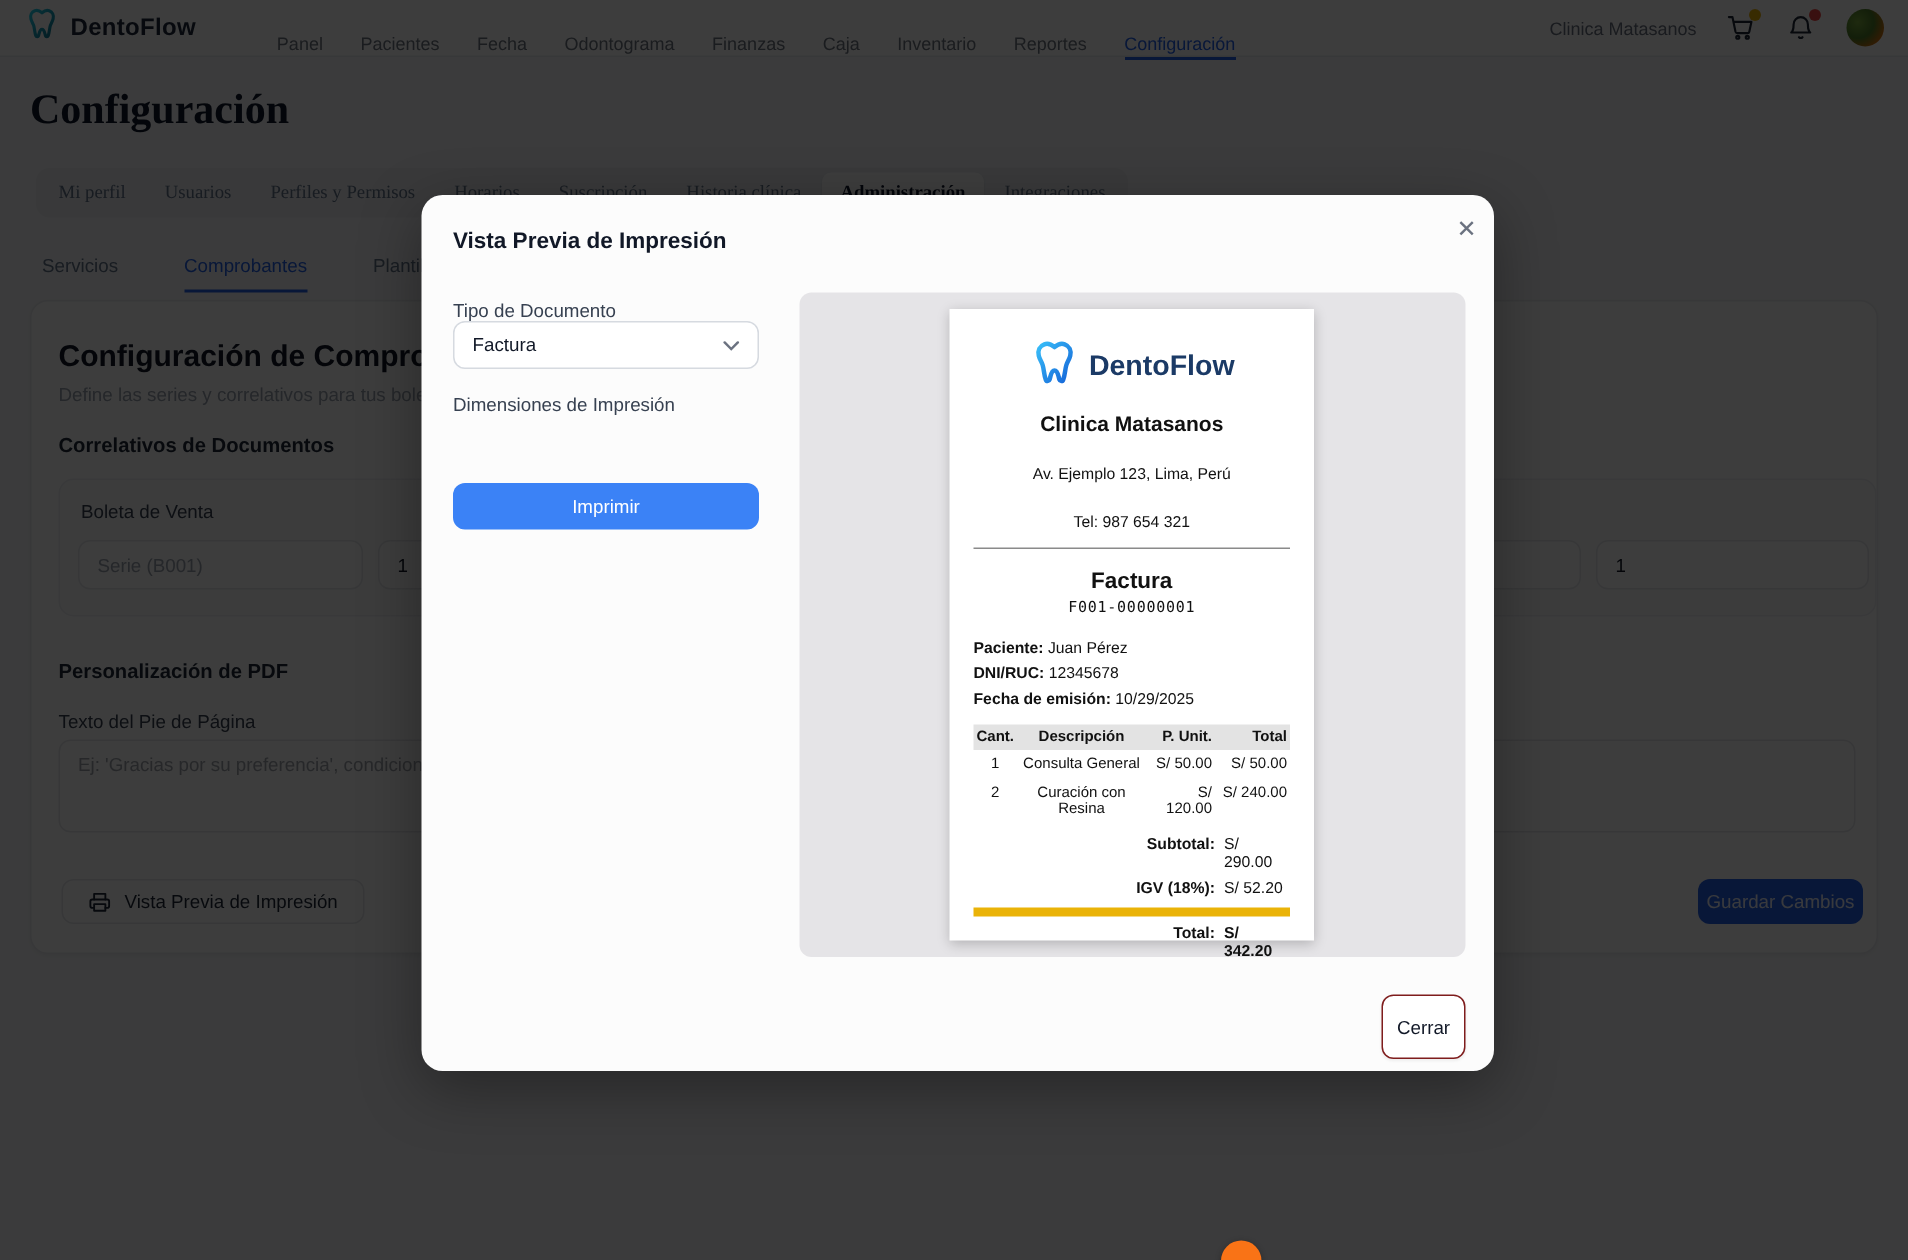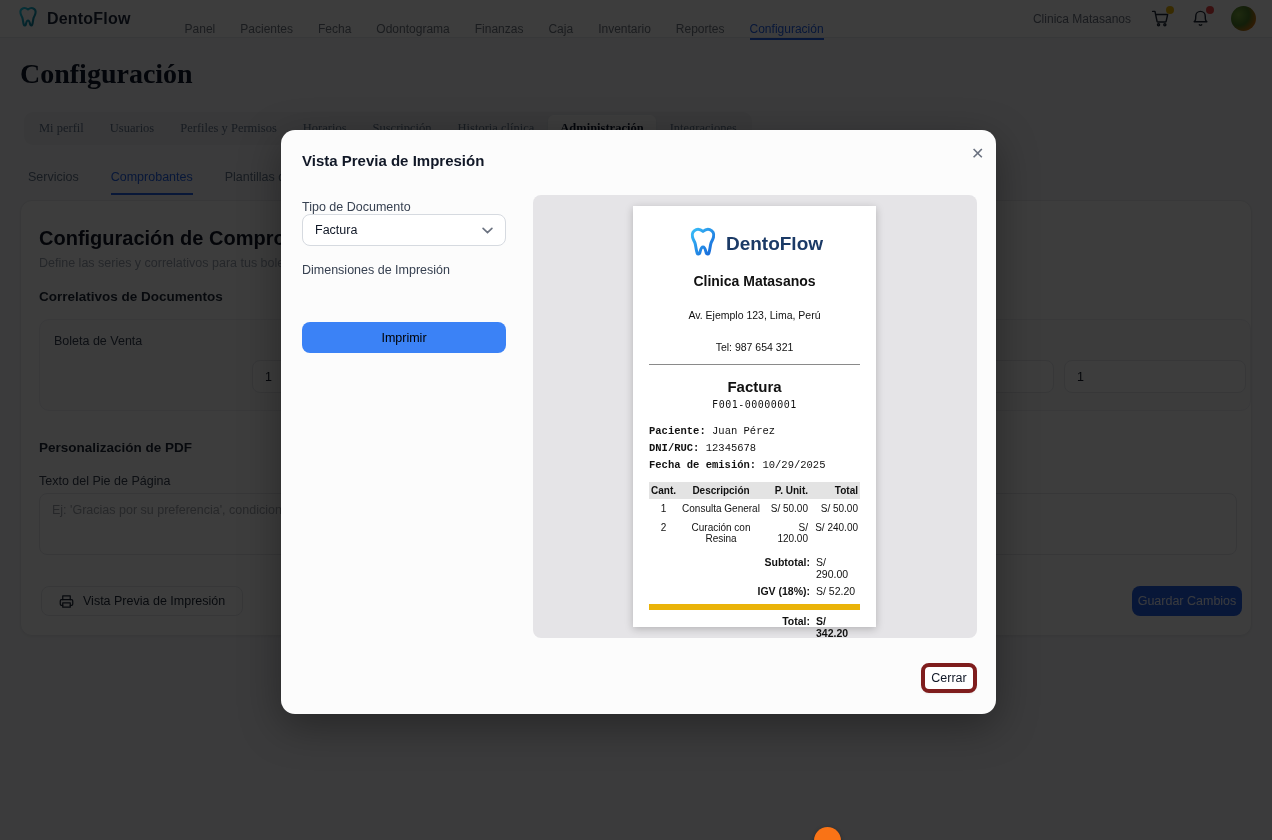--- a/index.html
+++ b/index.html
@@ -23,21 +23,21 @@
             background:radial-gradient(circle at 30% 35%, #7fae3f, #4e7d2a 45%, #d9710c 80%, #b33a12);
             cursor:pointer; }
 
   
   .page-title { position:absolute; left:20px; top:58px; font-family:"Liberation Serif", serif;
                 font-size:28px; font-weight:bold; color:#0f172a; }
   .tabsbar { position:absolute; left:24px; top:112px; display:inline-flex; gap:2px;
              background:#eceef2; border-radius:9px; padding:3px;font-family:Liberation Serif, serif; }
   .tab { font-size:12.5px; color:#64748b; padding:6px 12px; border-radius:6px; cursor:pointer; white-space:nowrap; }
   .tab.active { background:#ffffff; color:#0f172a; font-weight:bold; box-shadow:0 1px 2px rgba(0,0,0,.08); }
-  .subtabs { position:absolute; left:28px; top:170px; display:flex; gap:32px; }
+  .subtabs { position:absolute; left:28px; top:170px; display:flex; gap:44px; }
   .subtab { font-size:12.5px; color:#64748b; padding-bottom:9px; cursor:pointer; }
   .subtab.active { color:#2563eb; border-bottom:2px solid #2563eb; }
 
   
   .card { position:absolute; left:20px; top:200px; width:1232px; height:436px; background:#ffffff;
           border:1px solid #e8eaee; border-radius:12px; box-shadow:0 1px 3px rgba(16,24,40,.05); }
   .card-title { position:absolute; left:18px; top:26px; font-size:20px; font-weight:bold; color:#111827; white-space:nowrap; }
   .card-subtitle { position:absolute; left:18px; top:55px; font-size:12.5px; color:#9aa2af; white-space:nowrap; }
   .card-section { position:absolute; left:18px; top:88px; font-size:13.5px; font-weight:bold; color:#1f2937; }
   .subcard { position:absolute; top:118px; height:92px; background:#f8f9fb; border:1px solid #eceef2; border-radius:10px; }
@@ -67,40 +67,40 @@
   .modal-close { position:absolute; left:690px; top:16px; font-size:16px; color:#6b7280; cursor:pointer;
                  background:none; border:none; line-height:1; font-family:"Liberation Sans", sans-serif; }
   .fld-label { position:absolute; left:21px; font-size:12.5px; color:#374151; }
   .select { position:absolute; left:21px; width:204px; height:32px; background:#ffffff; border:1px solid #d6dae0;
             border-radius:8px; display:flex; align-items:center; padding:0 12px; font-size:12.5px; color:#111827;
             cursor:pointer; }
   .select .chev { margin-left:auto; }
   .select.focused { left:19px; width:208px; height:35px; border:1.5px solid #3b82f6;
                     box-shadow:0 0 0 3px rgba(59,130,246,.18); border-radius:9px; }
   .btn-print { position:absolute; left:21px; top:192px; width:204px; height:31px; background:#3b82f6; border:none;
-               border-radius:8px; color:#000000; font-size:12.5px; cursor:pointer;
+               border-radius:8px; color:#ffffff; font-size:12.5px; cursor:pointer;
                font-family:"Liberation Sans", sans-serif; }
   .preview-box { position:absolute; left:252px; top:65px; width:444px; height:443px; background:#e5e4e7;
                  border-radius:8px; }
-  .btn-cerrar { position:absolute; left:640px; top:533px; width:56px; height:30px; background:#ffffff;
-                border:4px solid #7f1d1d; border-radius:8px; font-size:12.5px; color:#111827; cursor:pointer;
+  .btn-cerrar { position:absolute; left:640px; top:533px; width:56px; height:43px; background:#ffffff;
+                border:1px solid #7f1d1d; border-radius:8px; font-size:12.5px; color:#111827; cursor:pointer;
                 box-shadow:0 1px 2px rgba(0,0,0,.06); font-family:"Liberation Sans", sans-serif; }
 
   
   .receipt { position:absolute; left:100px; top:11px; width:243px; height:421px; background:#ffffff;
              box-shadow:0 2px 8px rgba(0,0,0,.22); padding:15px 16px; text-align:center; }
   .r-logo { display:flex; align-items:center; justify-content:center; gap:6px; margin-top:4px; }
   .r-logo svg { width:34px; height:34px; }
   .r-brand { font-size:19px; font-weight:bold; color:#1b3a66; }
   .r-clinic { font-size:14px; font-weight:bold; color:#111; margin-top:10px; }
   .r-addr, .r-tel { font-size:10.5px; color:#111; margin-top:20px; }
   .r-hr { border:none; border-top:1px solid #8a8a8a; margin:11px 0 0 0; }
   .r-doctitle { font-size:15px; font-weight:bold; color:#111; margin-top:13px; }
   .r-docnum { font-size:10px; font-family:"DejaVu Sans Mono", monospace; color:#111; margin-top:4px; letter-spacing:.5px; }
-  .r-info { text-align:left; margin-top:13px; font-size:10.5px; color:#111; line-height:1.6;font-family:Liberation Mono, monospace; }
+  .r-info { text-align:left; margin-top:13px; font-size:10.5px; color:#111; line-height:1.6; }
   .r-info b { font-weight:bold; }
   .r-table { width:100%; border-collapse:collapse; margin-top:9px; font-size:10px; color:#111; }
   .r-table th { background:#e3e3e3; font-weight:bold; padding:3px 2px; }
   .r-table td { padding:4px 2px; vertical-align:top; }
   .col-l { text-align:center; } .col-r { text-align:right; }
   .r-totals { margin-top:8px; font-size:10.5px; color:#111; }
   .t-row { display:flex; justify-content:flex-end; align-items:flex-start; gap:6px; margin-top:5px; }
   .t-label { font-weight:bold; }
   .t-val { width:44px; text-align:left; }
   .t-total { border-top:6px solid #eab308; padding-top:5px; margin-top:7px; }
@@ -184,20 +184,21 @@
   <span class="subtab">Plantillas de mensajes</span>
 </div>
 
 <section class="card">
   <h2 class="card-title">Configuración de Comprobantes</h2>
   <p class="card-subtitle">Define las series y correlativos para tus boletas, facturas</p>
   <h3 class="card-section">Correlativos de Documentos</h3>
 
   <div class="subcard" style="left:18px; width:586px;">
     <span class="subcard-label">Boleta de Venta</span>
+    <input class="tinput" style="left: 12px; top: 40px; width: 190px;" placeholder="Serie (B001)">
     <input class="tinput" style="left: 212px; top: 40px; width: 358px;" value="1">
   </div>
 
   <div class="subcard" style="left:630px; width:600px;">
     <input class="tinput" style="left: 12px; top: 40px; width: 390px;">
     <input class="tinput" style="left: 412px; top: 40px; width: 182px;" value="1">
   </div>
 
   <h3 class="pdf-section">Personalización de PDF</h3>
   <label class="footer-label">Texto del Pie de Página</label>

